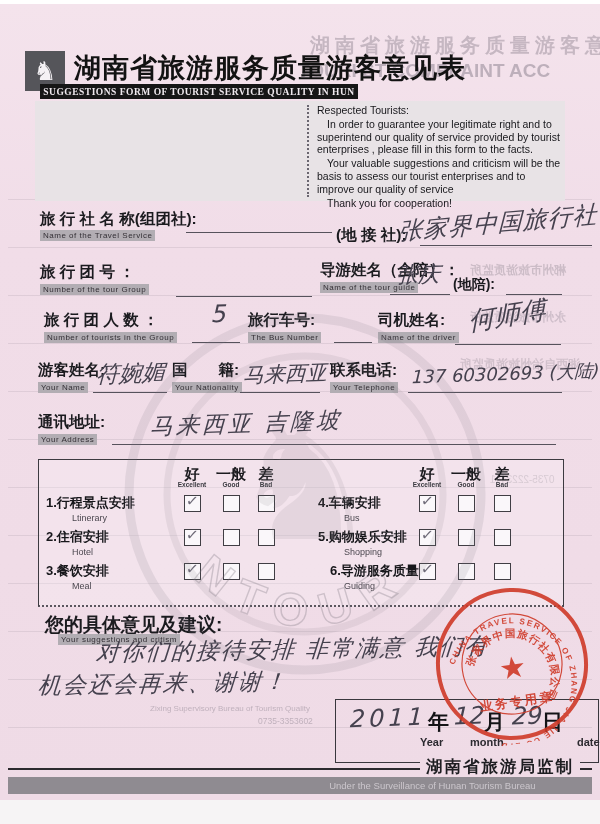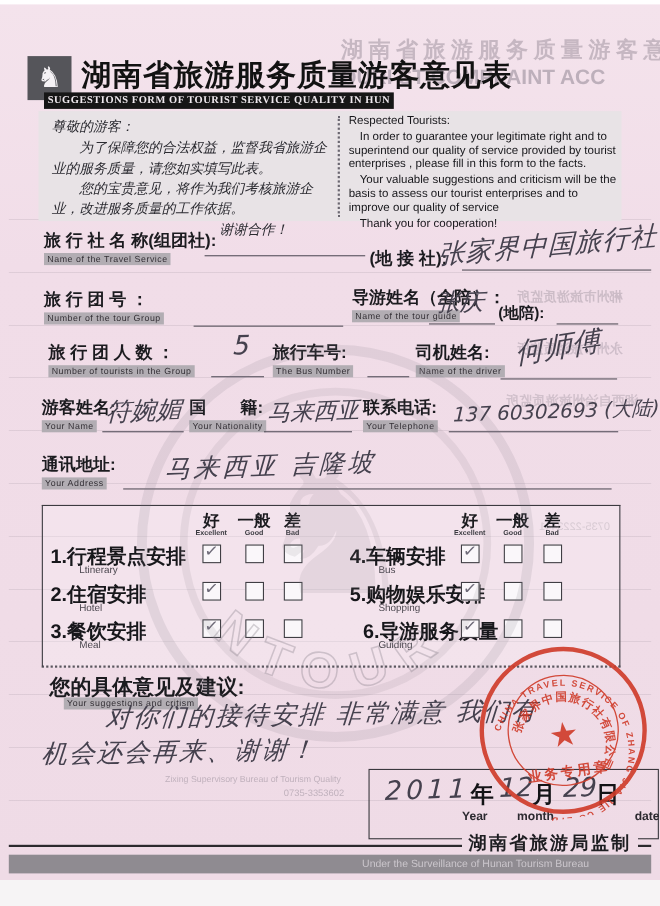--- a/index.html
+++ b/index.html
@@ -33,21 +33,21 @@
   .enlabel{position:absolute;background:#b2adb3;color:#332f35;font-size:8px;line-height:11px;
     padding:0 3px;white-space:nowrap;letter-spacing:.5px;}
   .uline{position:absolute;border-bottom:1.6px solid #56525c;}
   .hw{position:absolute;font-family:"DejaVu Sans",sans-serif;font-style:italic;color:#45414e;
     white-space:nowrap;transform:rotate(-2deg) skewX(-4deg);z-index:4;}
   
   .rate-box{position:absolute;left:38px;top:455px;width:524px;height:145px;
     border:1.6px solid #3c3a40;border-bottom:2px dotted #5a565e;background:rgba(250,247,250,0.25);}
   .rate-colhead{position:absolute;transform:translateX(-50%);text-align:center;font-weight:bold;color:#1b1b1f;font-size:15px;line-height:1;}
   .rate-colhead small{display:block;font-weight:bold;font-size:6.5px;color:#3a3a40;margin-top:1px;letter-spacing:0;}
-  .rate-item-cn{position:absolute;font-weight:bold;font-size:18px;color:#17171b;white-space:nowrap;}
+  .rate-item-cn{position:absolute;font-weight:bold;font-size:13px;color:#17171b;white-space:nowrap;}
   .rate-item-en{position:absolute;font-size:9px;color:#4c4850;white-space:nowrap;}
   .cb{position:absolute;width:15px;height:15px;border:1.7px solid #403e44;background:#faf7fa;}
   .check{position:absolute;font-size:15px;color:#6e6a78;transform:rotate(6deg);margin:-4px 0 0 1px;font-family:"DejaVu Sans",sans-serif;}
   
   .stamp{position:absolute;left:432px;top:580px;width:160px;height:160px;transform:rotate(-8deg);opacity:.9;z-index:5;}
   .datebox{position:absolute;left:335px;top:695px;width:262px;height:62px;border:1.7px solid #39373d;}
   .date-cn{position:absolute;font-weight:bold;font-size:21px;color:#131316;}
   .date-en{position:absolute;font-weight:bold;font-size:11px;color:#2c2a30;}
   
   .footer-rule{position:absolute;left:8px;top:764px;width:584px;border-top:2.5px solid #2c2a2e;}
@@ -89,26 +89,20 @@
 
   <div class="logo-box">
     <span class="logo-glyph">♞</span>
   </div>
   <div class="main-title">湖南省旅游服务质量游客意见表</div>
   <div class="subtitle-bar">
     <span>SUGGESTIONS FORM OF TOURIST SERVICE QUALITY IN HUN</span>
   </div>
 
   <div class="intro-box">
-    <div class="intro-cn">
-      <span>尊敬的游客：</span>
-      <span class="indent">为了保障您的合法权益，监督我省旅游企业的服务质量，请您如实填写此表。</span>
-      <span class="indent">您的宝贵意见，将作为我们考核旅游企业，改进服务质量的工作依据。</span>
-      <span class="closing">谢谢合作！</span>
-    </div>
     <div class="intro-divider"></div>
     <div class="intro-en">
       <p>Respected Tourists:</p>
       <p class="ind">In order to guarantee your legitimate right and to superintend our quality of service provided by tourist enterprises , please  fill  in this form to the facts.</p>
       <p class="ind">Your valuable suggestions and criticism will be the basis to assess our tourist enterprises and to improve our quality of service</p>
       <p class="ind">Thank you for cooperation!</p>
     </div>
   </div>
 
   <span class="cnlabel" style="left:40px;top:205px;font-size:15.5px;">旅 行 社 名 称(组团社):</span>

